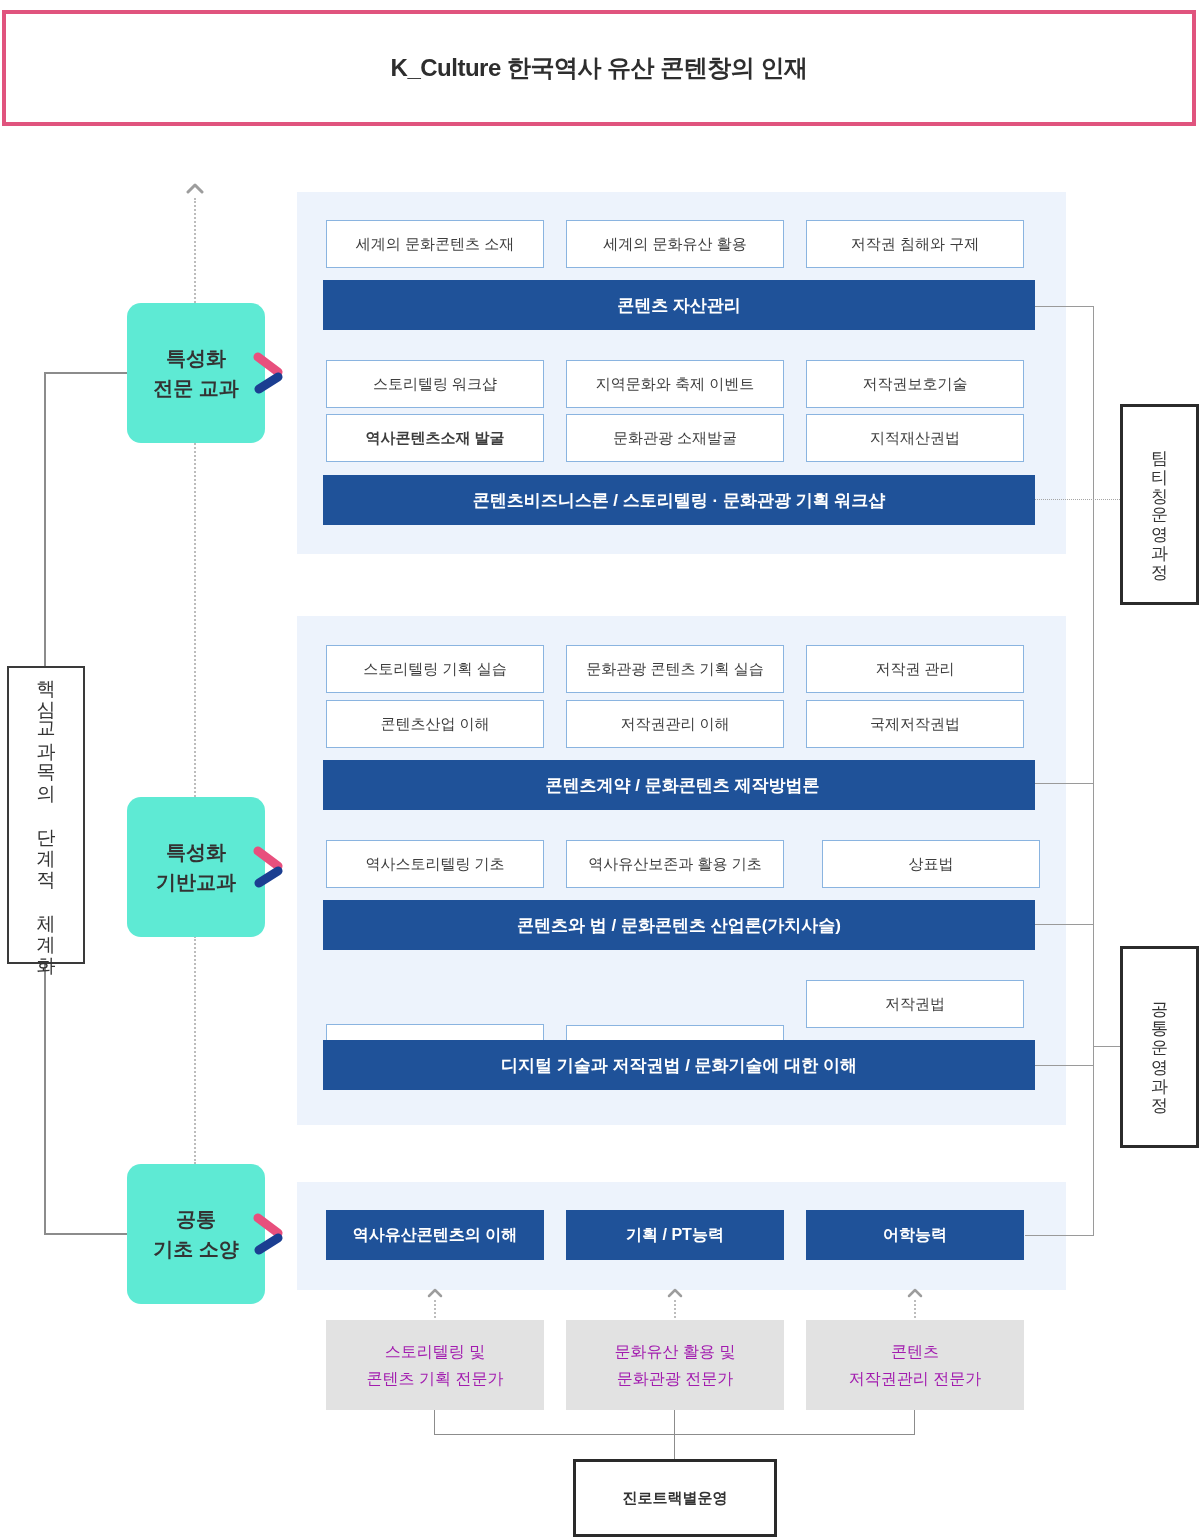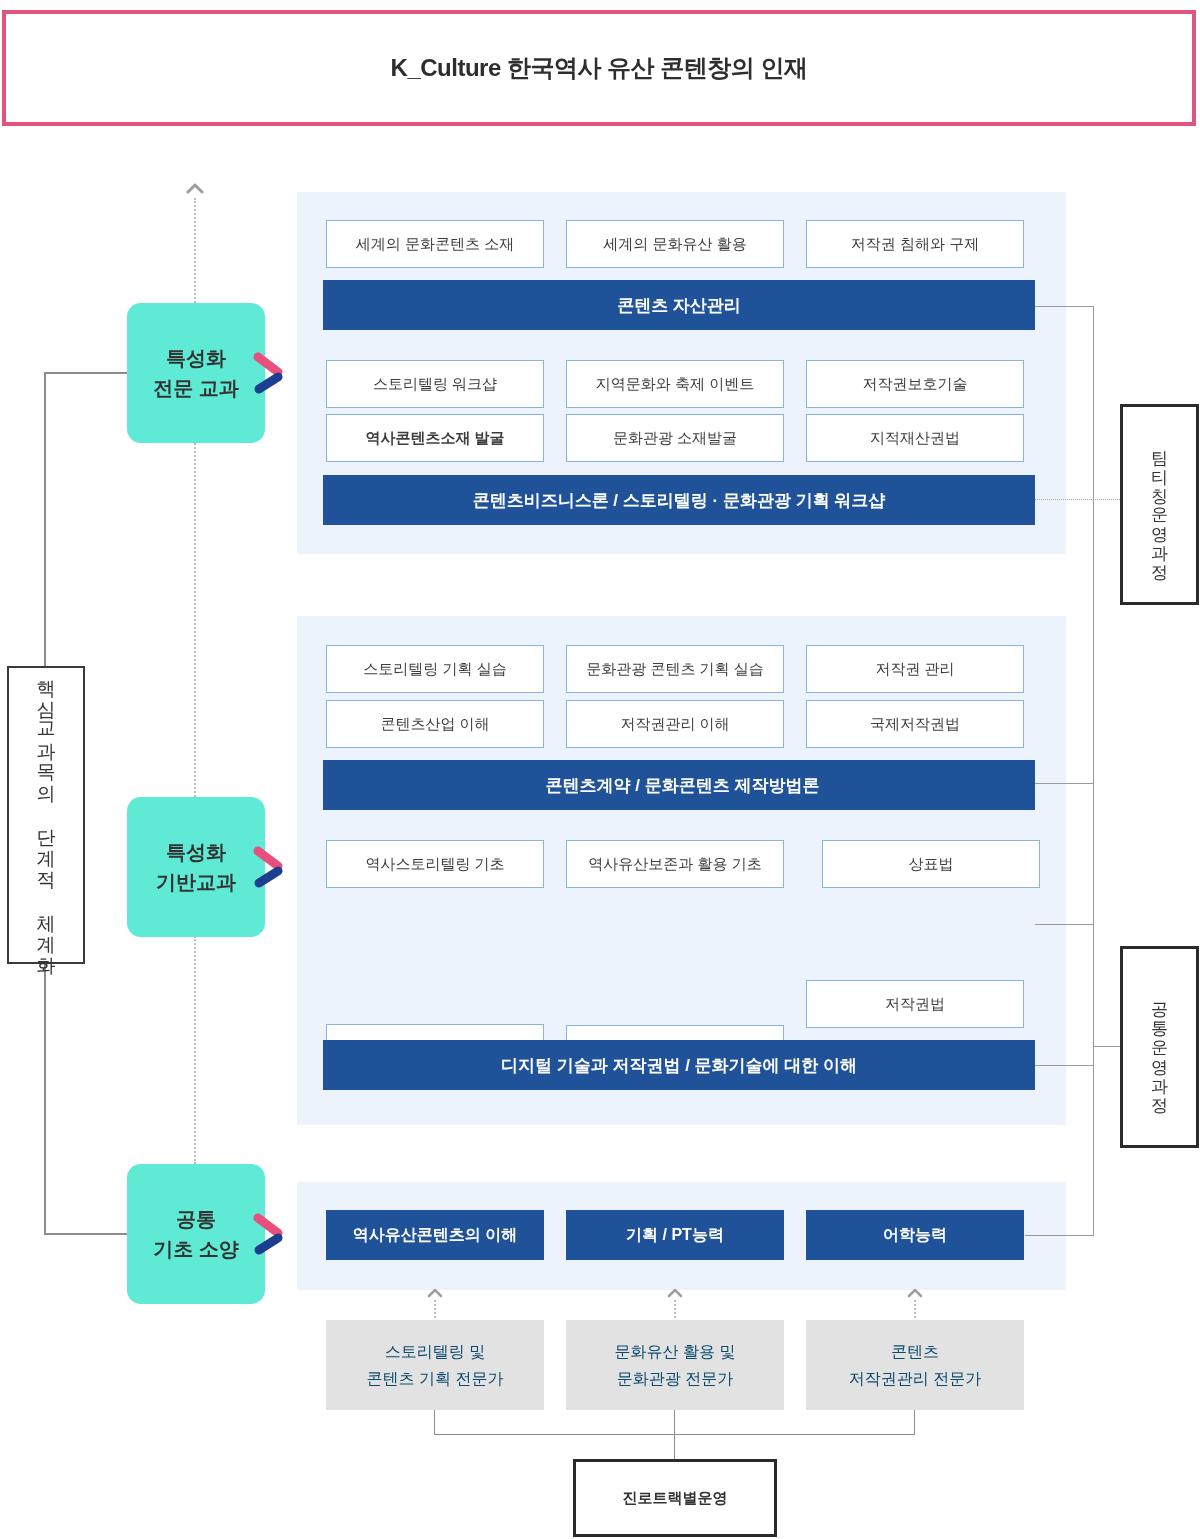--- a/index.html
+++ b/index.html
@@ -37,21 +37,21 @@
   
   .pink-box{
     left:127px;width:138px;height:140px;background:#5eead4;border-radius:14px;
     display:flex;flex-direction:column;align-items:center;justify-content:center;
     font-size:20px;font-weight:bold;color:#333;line-height:30px;text-align:center;z-index:3;
   }
   
   .gray-box{
     width:218px;height:90px;background:#e2e2e2;
     display:flex;flex-direction:column;align-items:center;justify-content:center;
-    font-size:16px;color:#0c4a6e;line-height:27px;text-align:center;
+    font-size:16px;color:#a21caf;line-height:27px;text-align:center;
   }
   
   .vframe{
     background:#ffffff;border:3px solid #2b2b2b;
     display:flex;align-items:center;justify-content:center;z-index:3;
   }
   .vframe.thin{border-width:2px;border-color:#3a3a3a;}
   .vtext{
     writing-mode:vertical-rl;text-orientation:upright;
     font-size:17px;color:#333;letter-spacing:2px;white-space:nowrap;
@@ -149,20 +149,21 @@
   <div class="abs course-box" style="left:326px;top:645px;">스토리텔링 기획 실습</div>
   <div class="abs course-box" style="left:806px;top:645px;">저작권 관리</div>
   <div class="abs course-box" style="left:566px;top:645px;">문화관광 콘텐츠 기획 실습</div>
   <div class="abs course-box" style="left:326px;top:700px;">콘텐츠산업 이해</div>
   <div class="abs course-box" style="left:566px;top:700px;">저작권관리 이해</div>
   <div class="abs course-box" style="left:806px;top:700px;">국제저작권법</div>
   <div class="abs bar" style="top:760px;padding-left:7px;">콘텐츠계약 / 문화콘텐츠 제작방법론</div>
   <div class="abs course-box" style="left:326px;top:840px;">역사스토리텔링 기초</div>
   <div class="abs course-box" style="left:566px;top:840px;">역사유산보존과 활용 기초</div>
   <div class="abs course-box" style="left:814px;top:840px;margin-left:8px;">상표법</div>
+  <div class="abs bar" style="top:900px;">콘텐츠와 법 / 문화콘텐츠 산업론(가치사슬)</div>
   <div class="abs course-box" style="left:326px;top:980px;margin-top:44px;">역사유산 리터러시</div>
   <div class="abs course-box" style="left:566px;top:980px;margin-top:45px;">스토리텔링</div>
   <div class="abs course-box" style="left:806px;top:980px;">저작권법</div>
   <div class="abs bar" style="top:1040px;">디지털 기술과 저작권법 / 문화기술에 대한 이해</div>
 
   <div class="abs blue-box" style="left:326px;top:1210px;">역사유산콘텐츠의 이해</div>
   <div class="abs blue-box" style="left:566px;top:1210px;">기획 / PT능력</div>
   <div class="abs blue-box" style="left:806px;top:1210px;">어학능력</div>
 
   <div class="abs vline" style="left:1093px;top:306px;height:930px;"></div>

